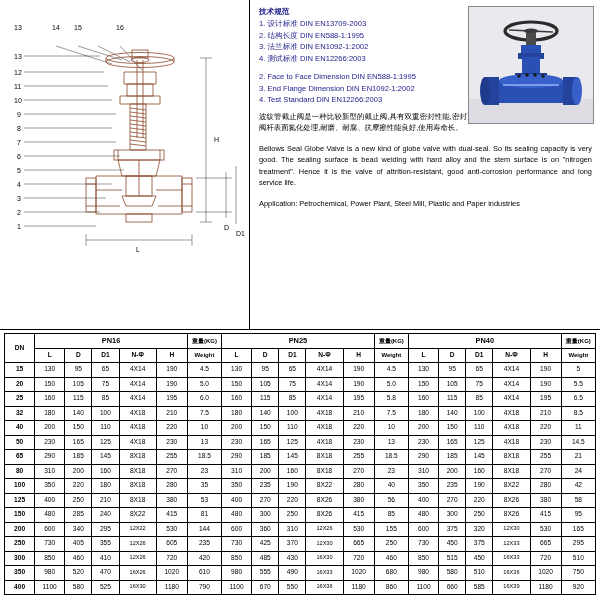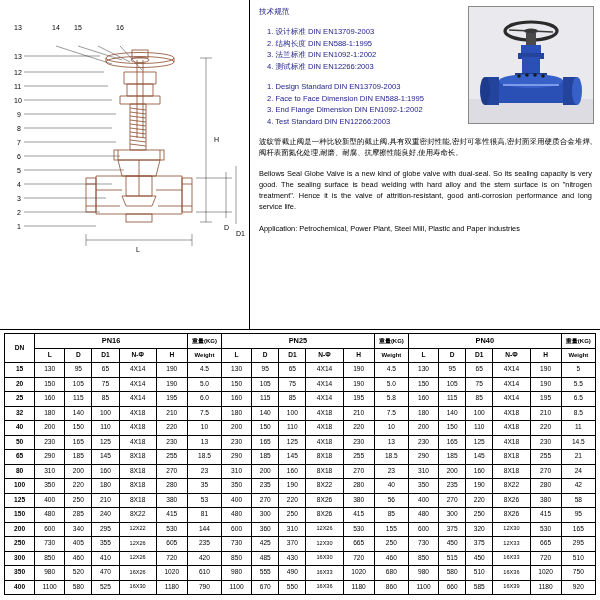--- a/index.html
+++ b/index.html
@@ -18,23 +18,23 @@
 
   
   .drawing { position:absolute; left:0; top:0; width:250px; height:330px; border-right:1px solid #000; }
   .drawing svg { display:block; }
 
   .dim-num { font-size:7px; fill:#000; font-family:"Liberation Sans", sans-serif; }
 
   
   .textpanel { position:absolute; left:251px; top:0; width:349px; height:330px; padding:6px 8px 0 8px; }
   .spec-block { font-size:7.6px; line-height:1.55; color:#1b1b8a; }
-  .spec-title { font-weight:normal; }
+  .spec-title { font-weight:bold; }
   .spec-block.en { margin-top:6px; }
-  .spec-list { margin:8px; padding:0; list-style:none; }
+  .spec-list { margin:0; padding:0; list-style:none; }
   .spec-list li { white-space:nowrap; }
 
   .cn-para { font-size:7.4px; line-height:1.5; color:#000; margin-top:5px; text-align:justify; }
   .en-para { font-size:7.4px; line-height:1.5; color:#000; margin-top:10px; text-align:justify; }
 
   
   .photo {
     position:absolute; right:6px; top:6px; width:126px; height:118px;
     border:1px solid #888; background:#e9e9ee; overflow:hidden;
   }
@@ -217,21 +217,20 @@
         <ul class="spec-list">
           <li>1. 设计标准 DIN EN13709-2003</li>
           <li>2. 结构长度 DIN EN588-1:1995</li>
           <li>3. 法兰标准 DIN EN1092-1:2002</li>
           <li>4. 测试标准 DIN EN12266:2003</li>
         </ul>
       </div>
 
       <div class="spec-block en">
         <ul class="spec-list">
-          <li>1. Design Standard DIN EN13709-2003</li>
           <li>2. Face to Face Dimension DIN EN588-1:1995</li>
           <li>3. End Flange Dimension DIN EN1092-1:2002</li>
           <li>4. Test Standard DIN EN12266:2003</li>
         </ul>
       </div>
 
       <div class="cn-para">波纹管截止阀是一种比较新型的截止阀,具有双重密封性能,密封可靠性很高,密封面采用硬质合金堆焊,阀杆表面氮化处理,耐磨、耐腐、抗摩擦性能良好,使用寿命长。</div>
       <div class="en-para">Bellows Seal Globe Valve is a new kind of globe valve with dual-seal. So its sealing capacity is very good. The sealing surface is bead welding with hard alloy and the stem surface is on "nitrogen treatment". Hence it is the valve of attrition-resistant, good anti-corrosion performance and long service life.</div>
       <div class="en-para">Application: Petrochemical, Power Plant, Steel Mill, Plastic and Paper industries</div>
     </div>

